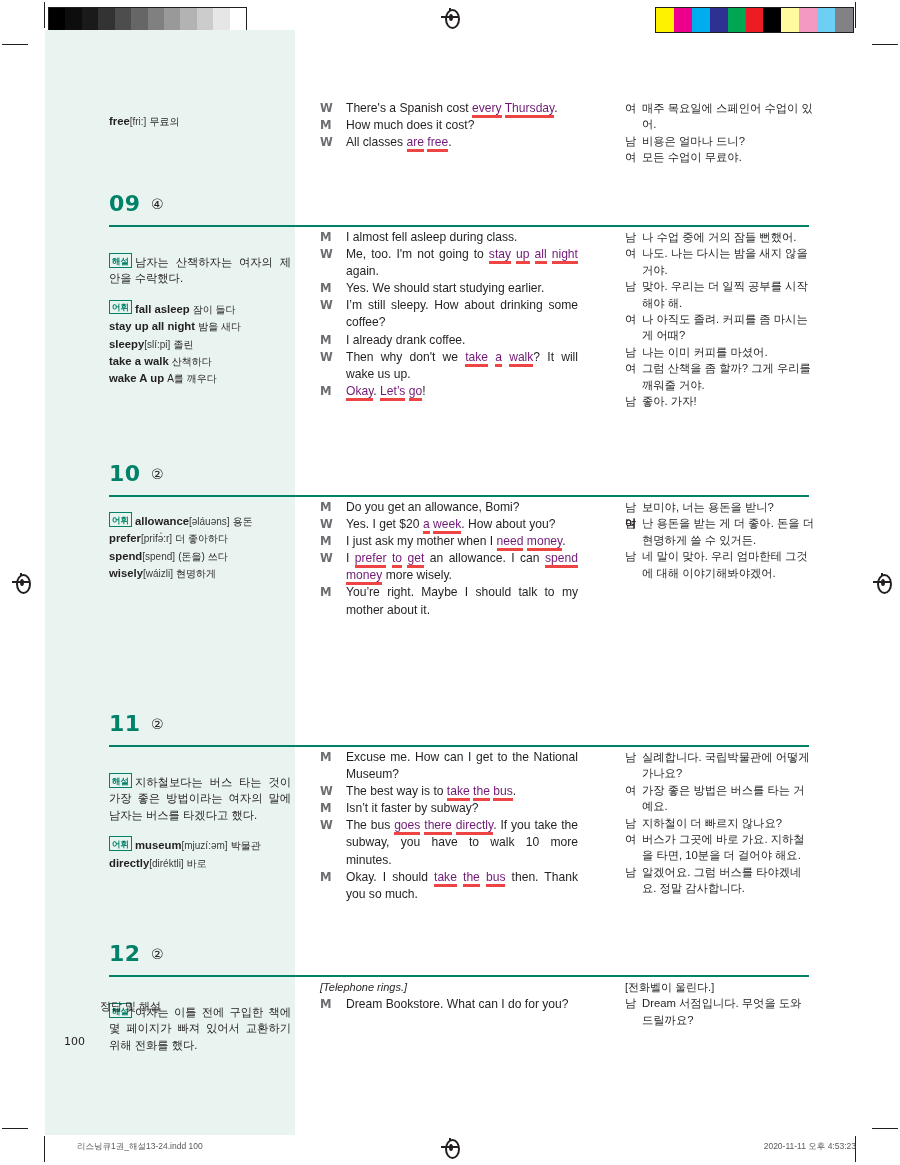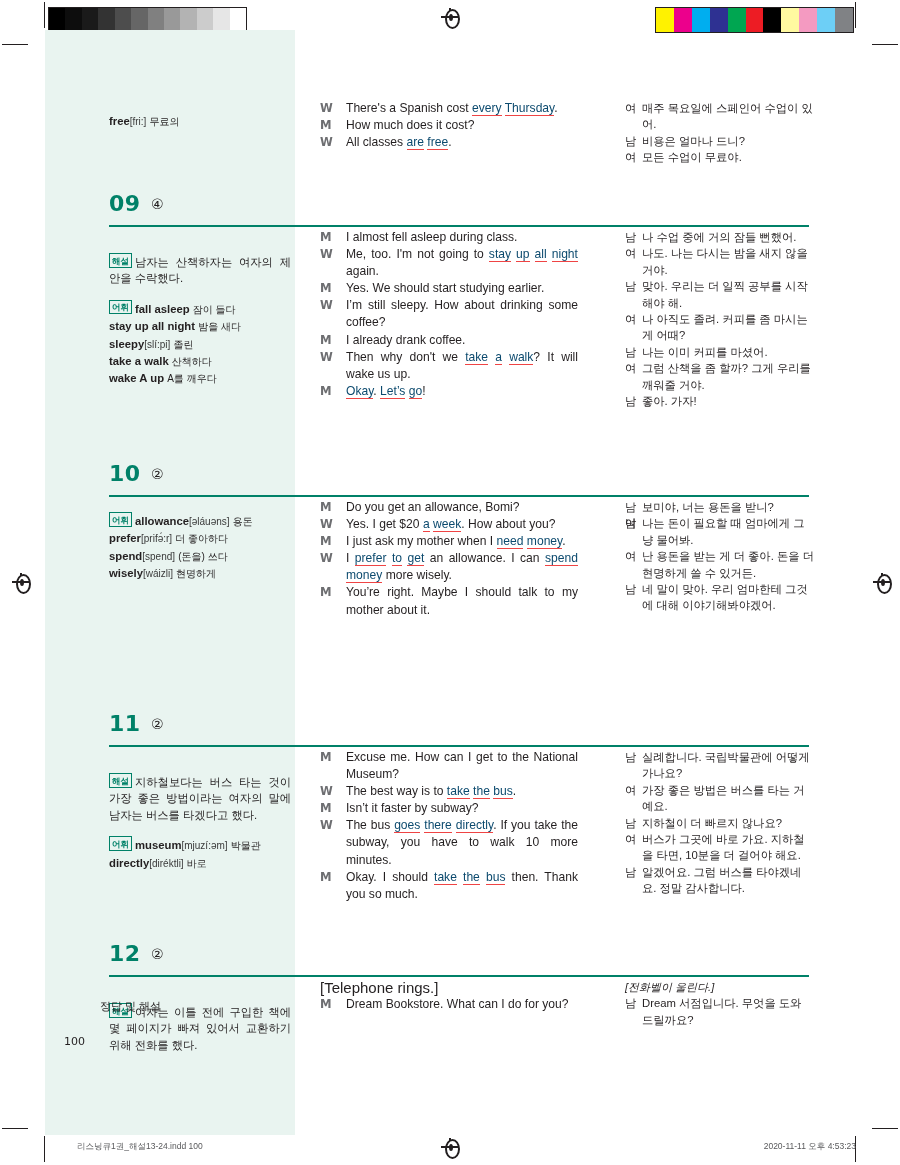--- a/index.html
+++ b/index.html
@@ -58,28 +58,28 @@
   .vocab .hw{font-weight:bold;}
   .vocab .ph{font-size:10px;color:#3a3a3a;}
   .vocab .kr{font-size:10px;}
 
   
   .dlg{font-size:12.1px;line-height:17.1px;}
   .turn{position:relative;padding-left:26px;margin-bottom:0;text-align:justify;}
   .turn .sp{position:absolute;left:0;top:0;font-weight:bold;font-size:11.6px;
             color:#6d6e71;font-family:"DejaVu Sans",sans-serif;}
   .turn .sp.m{letter-spacing:-.2px;}
-  .stage{font-size:15px;line-height:17.1px;}
-  u.k{color:#0c4a6e;text-decoration:none;border-bottom:1px solid #ef4444;}
+  .stage{font-style:italic;font-size:11px;line-height:17.1px;}
+  u.k{color:#701a75;text-decoration:none;border-bottom:3px solid #ef4444;}
 
   
   .tr{font-size:11.3px;line-height:16.4px;}
   .trrow{position:relative;padding-left:17px;text-align:left;}
   .trrow .sp{position:absolute;left:0;top:0;font-size:11.3px;}
-  .tr .stagek{font-style:italic;font-size:11px;}
+  .tr .stagek{font-size:11px;}
 
   
   .pagenum{position:absolute;left:64px;bottom:0;font-size:11px;color:#231f20;
            font-family:"DejaVu Sans",sans-serif;}
   .pagelabel{position:absolute;left:100px;bottom:-1px;font-size:11px;color:#231f20;}
 
   .slug{position:absolute;font-size:8.5px;color:#58595b;margin-left:20px;}
   .slug.left{left:57px;top:1141px;}
   .slug.right{right:44px;top:1141px;}
 </style>
@@ -215,21 +215,21 @@
           <div class="col-mid dlg">
             <div class="turn"><span class="sp m">M</span><span>Do you get an allowance, Bomi?</span></div>
             <div class="turn"><span class="sp w">W</span><span>Yes. I get $20 </span><u class="k">a</u><span> </span><u class="k">week</u><span>. How about you?</span></div>
             <div class="turn"><span class="sp m">M</span><span>I just ask my mother when I </span><u class="k">need</u><span> </span><u class="k">money</u><span>.</span></div>
             <div class="turn"><span class="sp w">W</span><span>I </span><u class="k">prefer</u><span> </span><u class="k">to</u><span> </span><u class="k">get</u><span> an allowance. I can </span><u class="k">spend</u><span> </span><u class="k">money</u><span> more wisely.</span></div>
             <div class="turn"><span class="sp m">M</span><span>You’re right. Maybe I should talk to my mother about it.</span></div>
           </div>
           <div class="col-right tr">
             <div class="trrow"><span class="sp">남</span><span>보미야, 너는 용돈을 받니?</span></div>
             <div class="trrow"><span class="sp">여</span></div>
-            <div class="trrow"><span class="sp">남</span><span>나는 돈이 필요할 때 엄마에게 그냥 물어봐.</span></div>
+            <div class="trrow"><span class="sp">남</span></div>
             <div class="trrow"><span class="sp">여</span><span>난 용돈을 받는 게 더 좋아. 돈을 더 현명하게 쓸 수 있거든.</span></div>
             <div class="trrow"><span class="sp">남</span><span>네 말이 맞아. 우리 엄마한테 그것에 대해 이야기해봐야겠어.</span></div>
           </div>
         </div>
       </div>
       <div class="item" style="top: 675px;">
         <div class="qhead">
           <span class="qnum">11</span>
           <span class="qans">②</span>
           <span class="qrule"></span>

